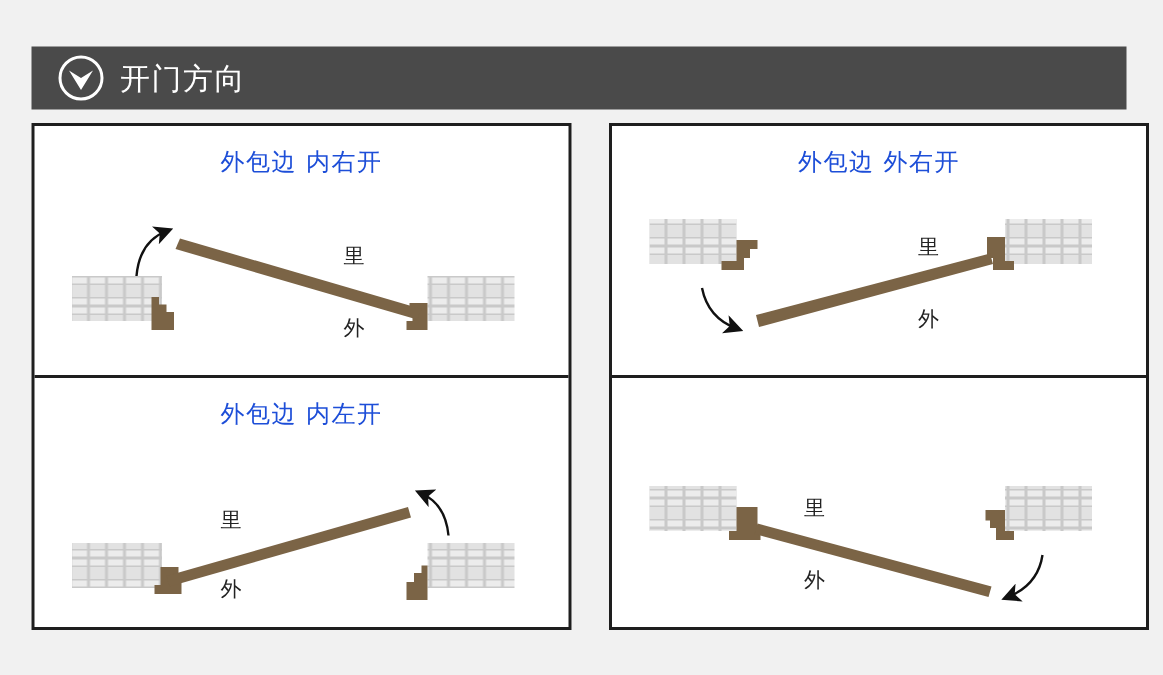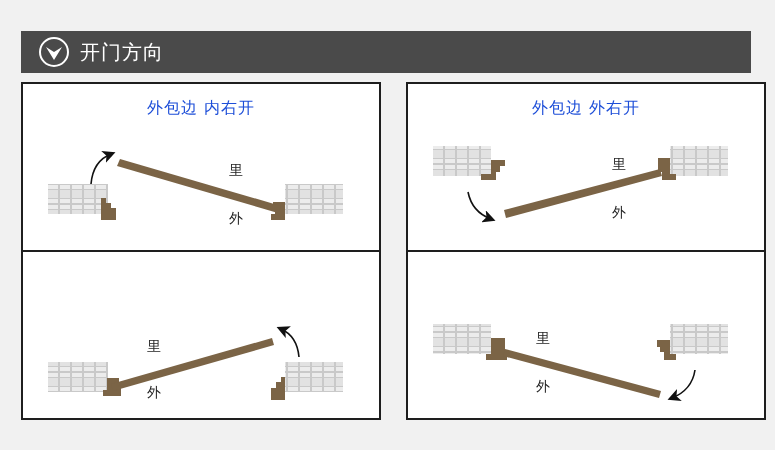--- a/index.html
+++ b/index.html
@@ -58,20 +58,21 @@
       <polygon points="97,75 258,122 255,129 94,82" fill="#7b6446"></polygon>
       <path d="M68,100 Q70,77 88,70" fill="none" stroke="#111" stroke-width="1.6" marker-end="url(#arrowhead)"></path>
     </svg>
     <div class="lbl" style="left:206px;top:78px;">里</div>
     <div class="lbl" style="left:206px;top:126px;">外</div>
   </div>
 
   <div class="divider"></div>
 
   <div class="panel bottom">
+    <div class="ptitle">外包边 内左开</div>
     <svg width="356" height="166">
       <rect x="25" y="110" width="60" height="30" fill="url(#bricks)"></rect>
       <path d="M84,126 L96,126 L96,134 L98,134 L98,144 L80,144 L80,138 L84,138 Z" fill="#7b6446"></path>
       <rect x="262" y="110" width="58" height="30" fill="url(#bricks)"></rect>
       <path d="M262,125 L258,125 L258,130 L253,130 L253,136 L248,136 L248,148 L262,148 Z" fill="#7b6446"></path>
       <polygon points="88,132 249,86 251,93 90,139" fill="#7b6446"></polygon>
       <path d="M276,105 Q274,84 258,77" fill="none" stroke="#111" stroke-width="1.6" marker-end="url(#arrowhead)"></path>
     </svg>
     <div class="lbl" style="left:124px;top:86px;">里</div>
     <div class="lbl" style="left:124px;top:132px;">外</div>

